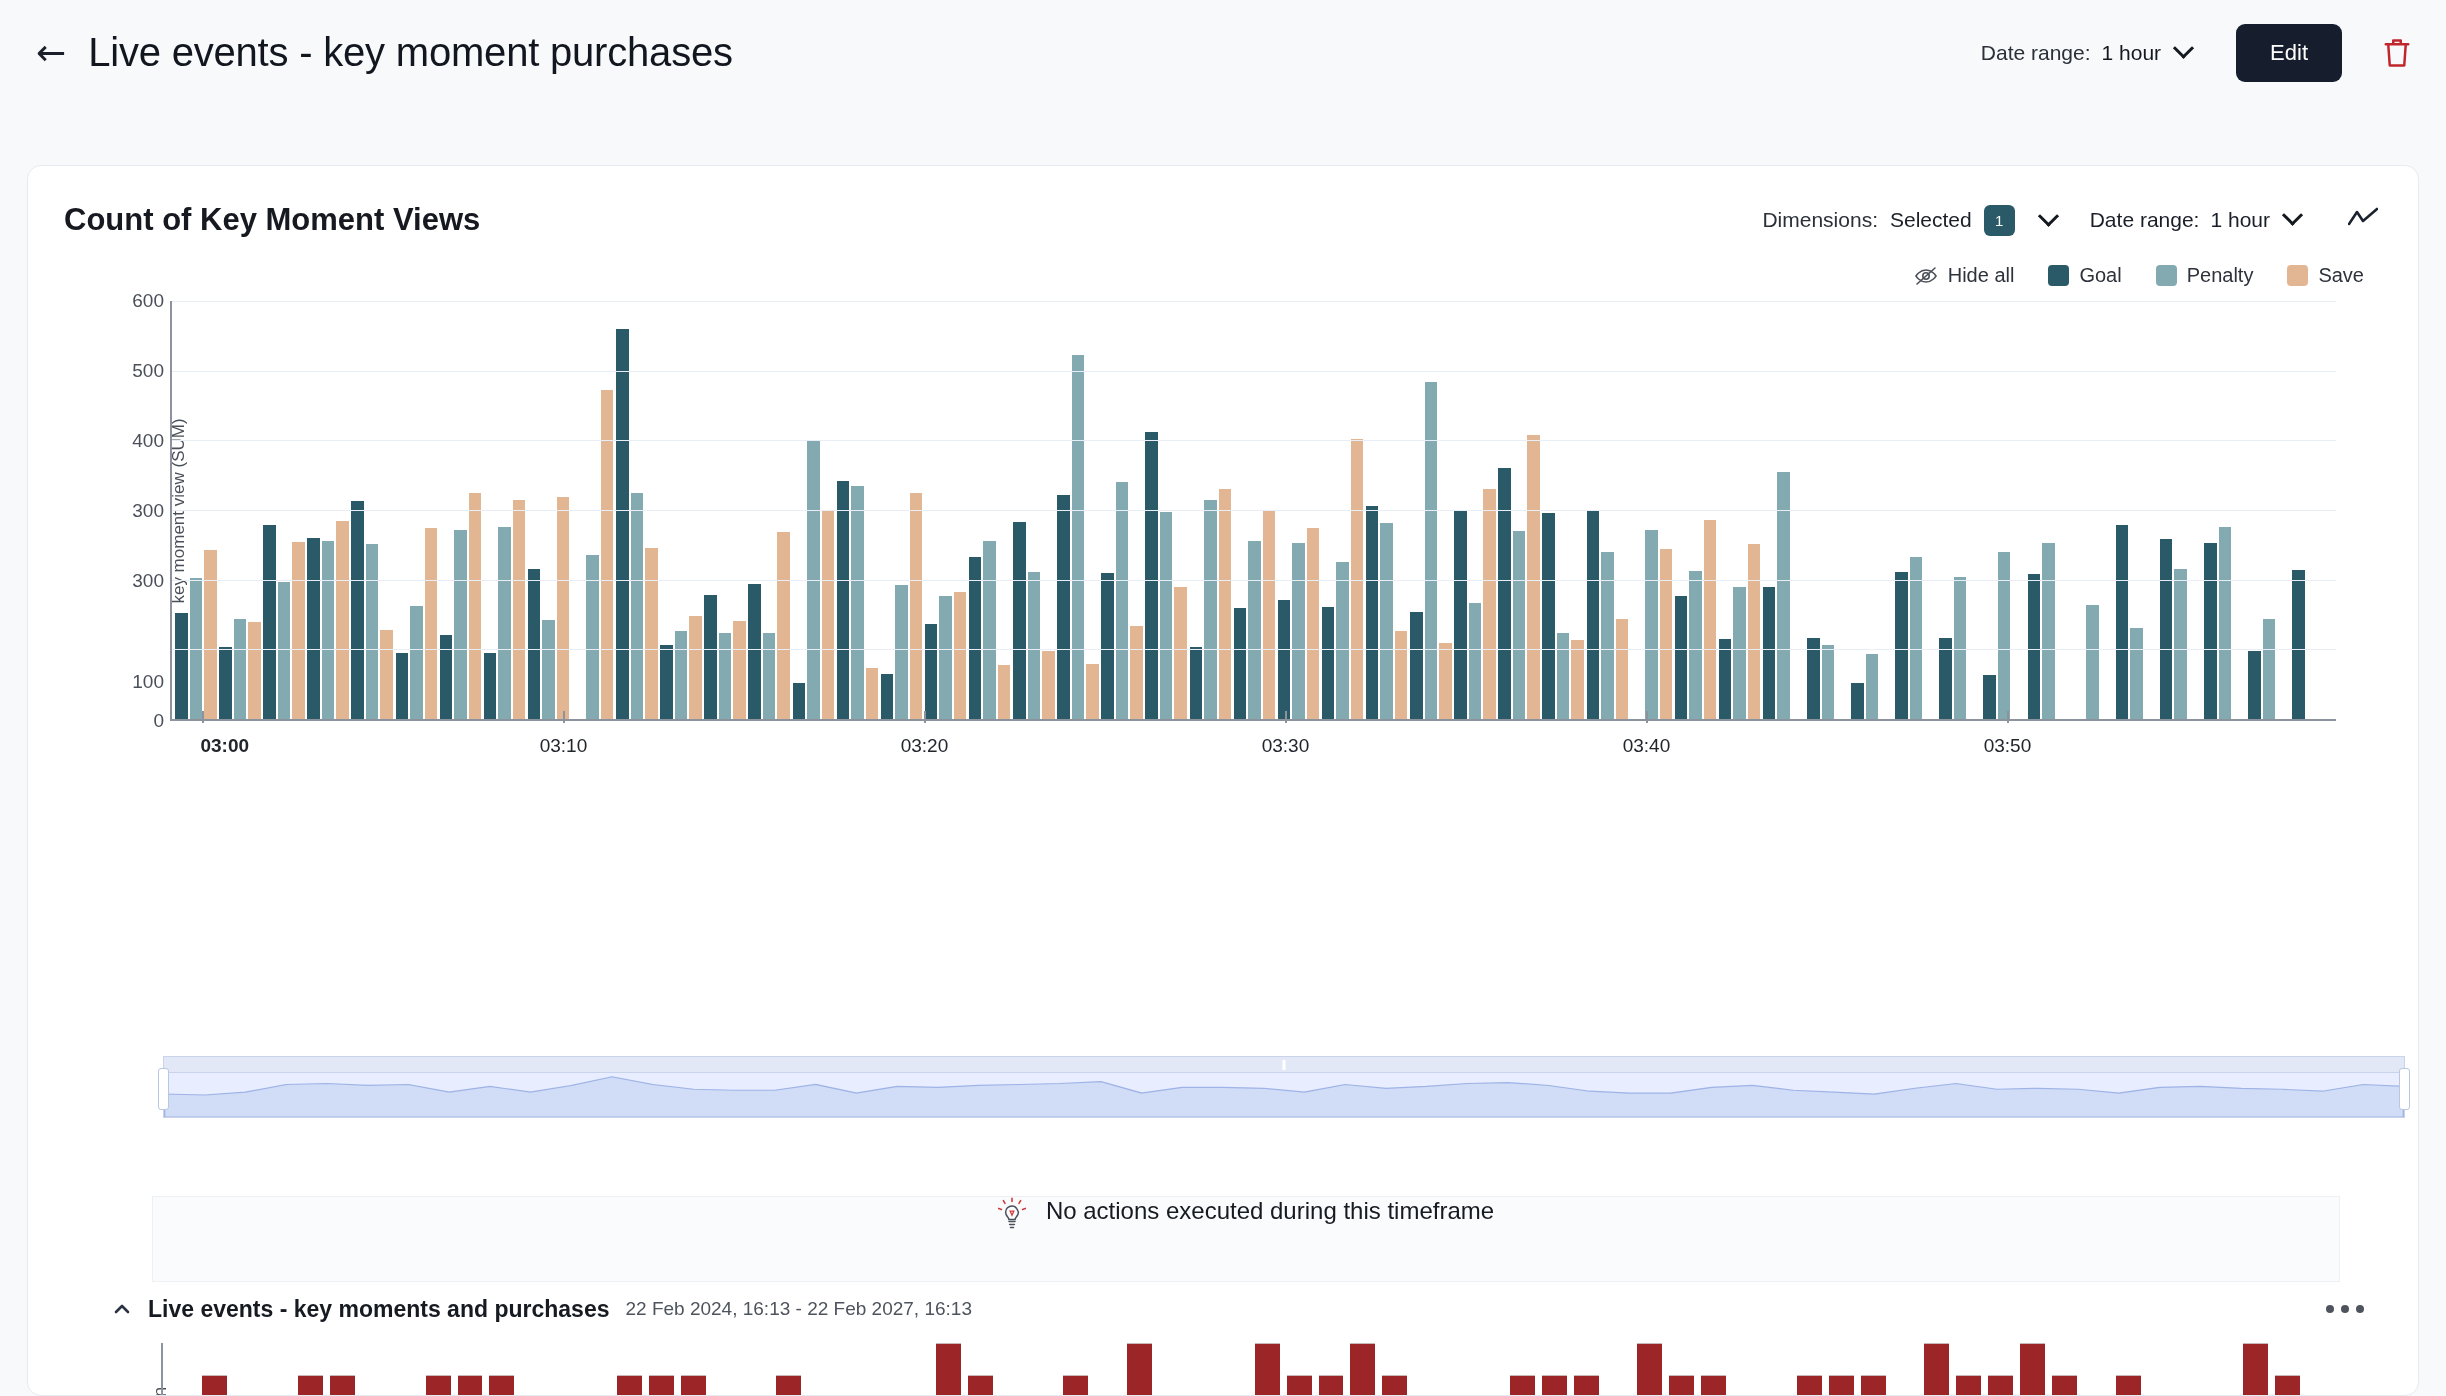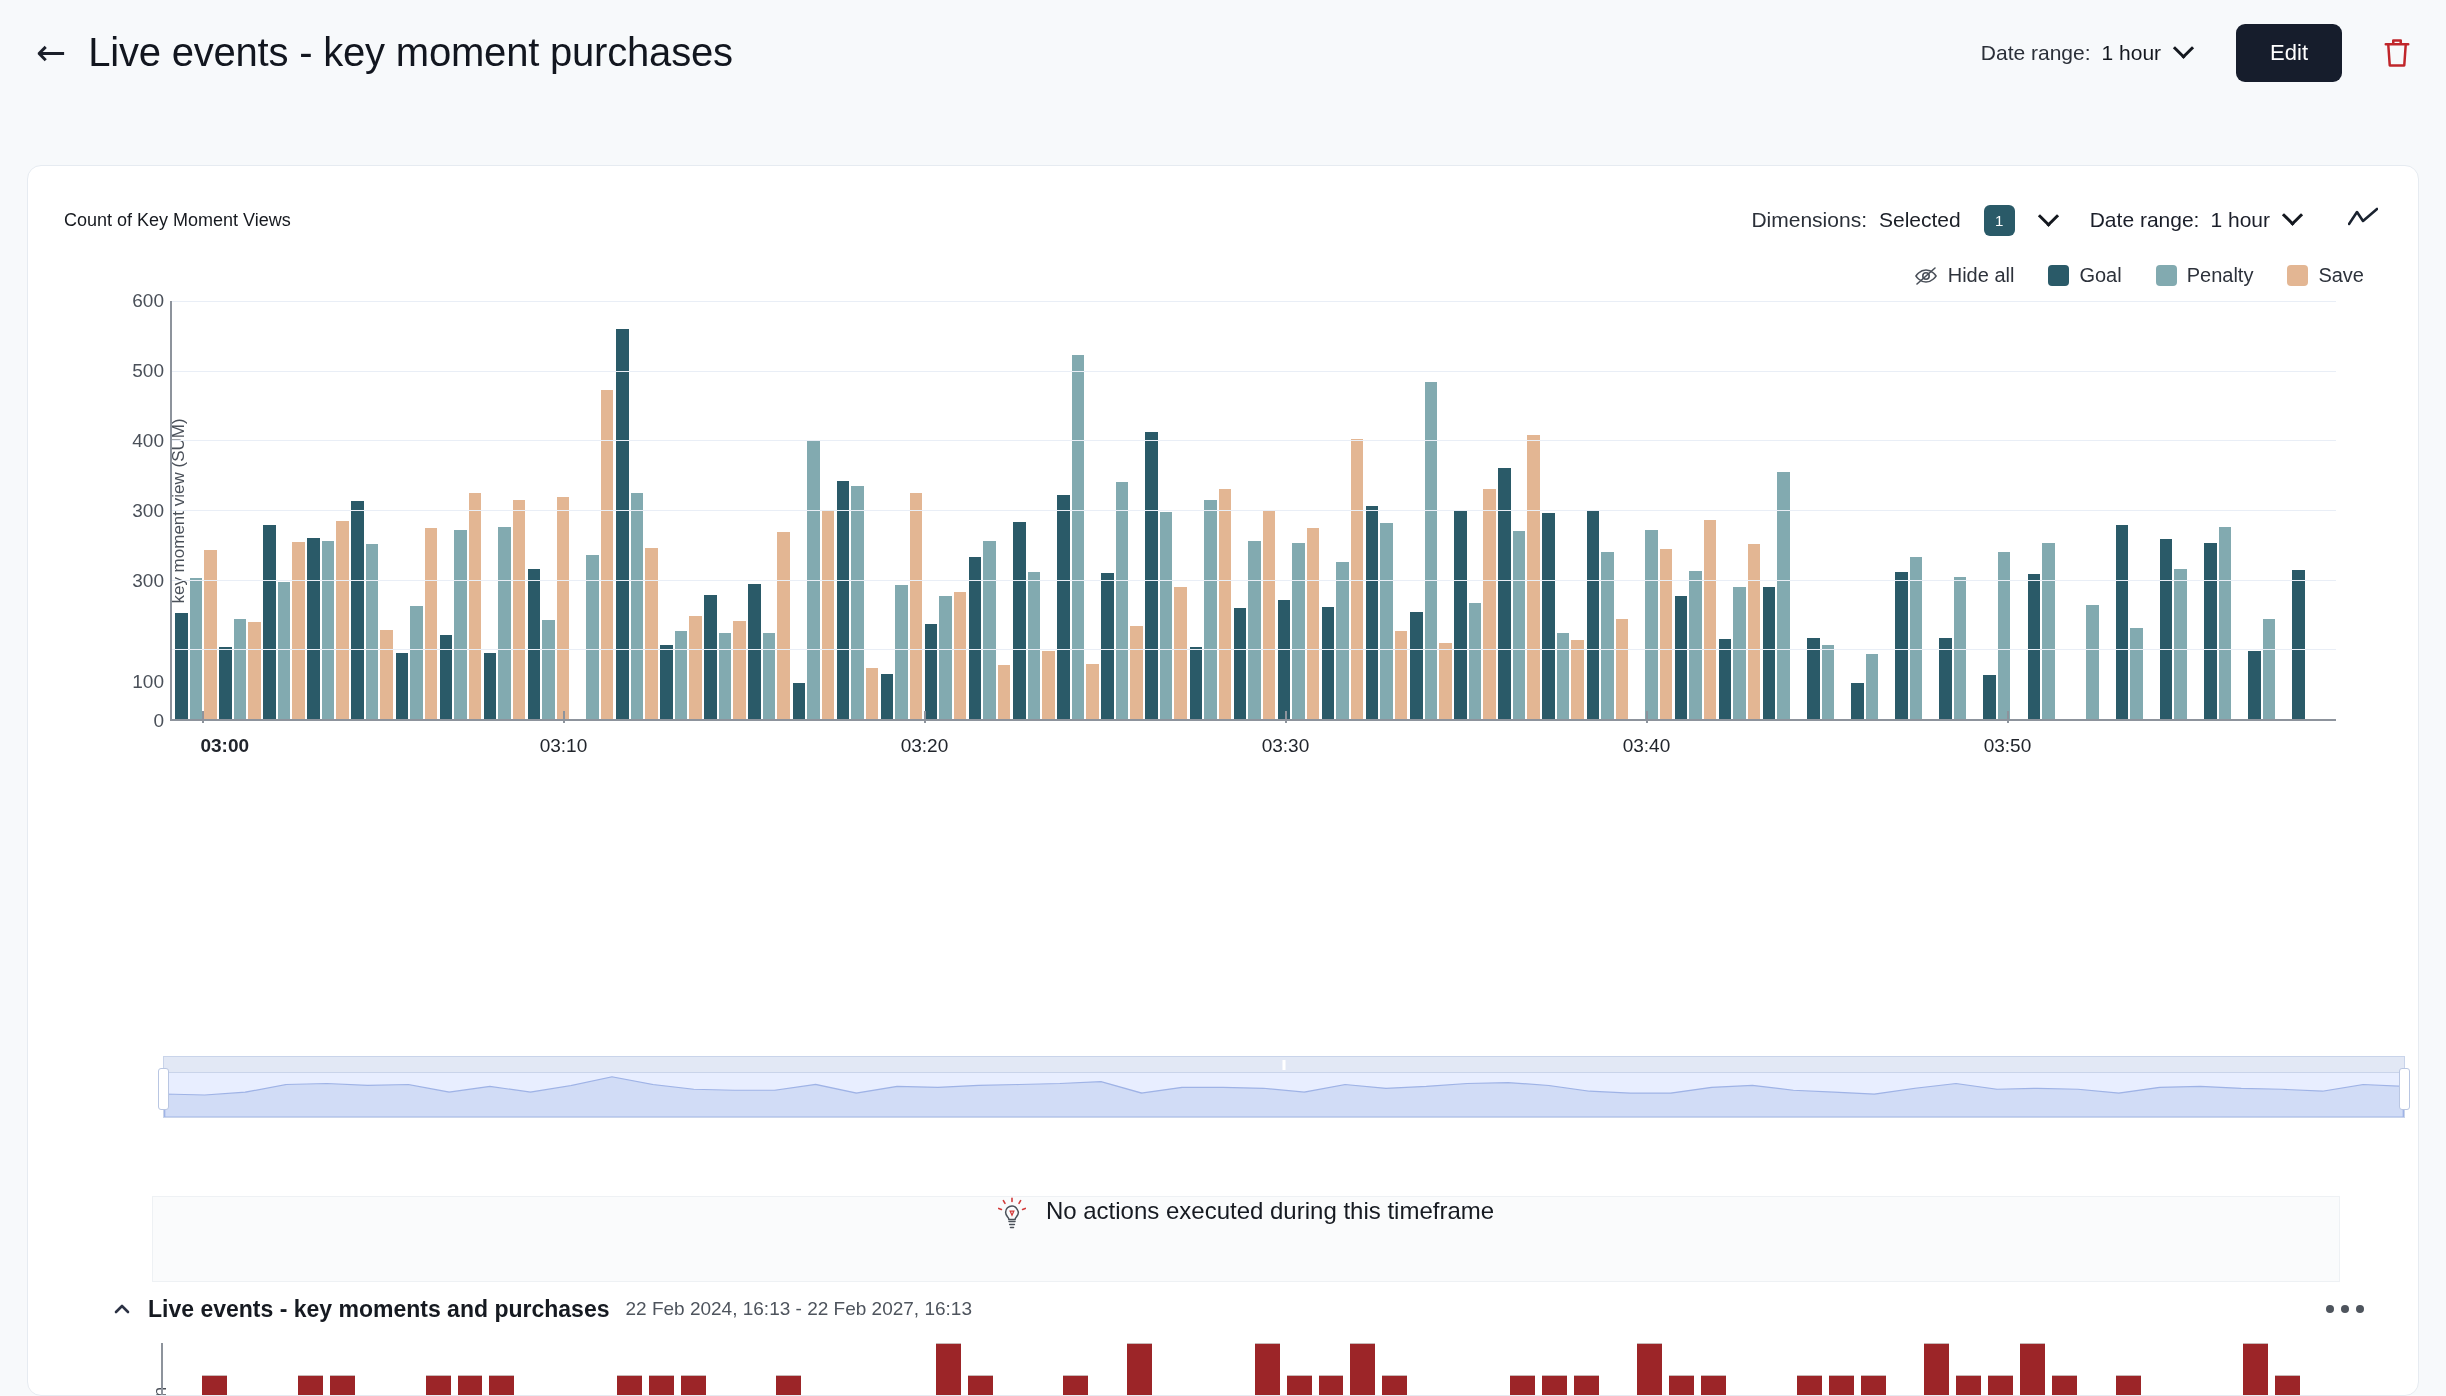--- a/index.html
+++ b/index.html
@@ -88,37 +88,37 @@
     border-radius: 14px;
     overflow: hidden;
   }
 
   .card-header {
     display: flex;
     align-items: center;
     padding: 34px 40px 0 36px;
     height: 74px;
   }
-  .card-title { font-size: 18px; color: #16191f; font-weight: 400; }
+  .card-title { font-size: 31px; color: #16191f; font-weight: 700; }
   .card-header-right {
     margin-left: auto;
     display: flex;
     align-items: center;
     gap: 0;
   }
   .dim-label { font-size: 21px; color: #2b3039; margin-right: 12px; }
   .dim-pill {
     display: inline-flex;
     align-items: center;
     gap: 0;
     font-size: 21px;
     color: #1b1f27;
     cursor: pointer;
   }
-  .dim-pill .sel-text { margin-right: 23px; }
+  .dim-pill .sel-text { margin-right: 12px; }
   .dim-count {
     display: inline-flex;
     align-items: center;
     justify-content: center;
     min-width: 31px; height: 31px;
     border-radius: 6px;
     background: #2a5a68;
     color: #ffffff;
     font-size: 15px;
   }

